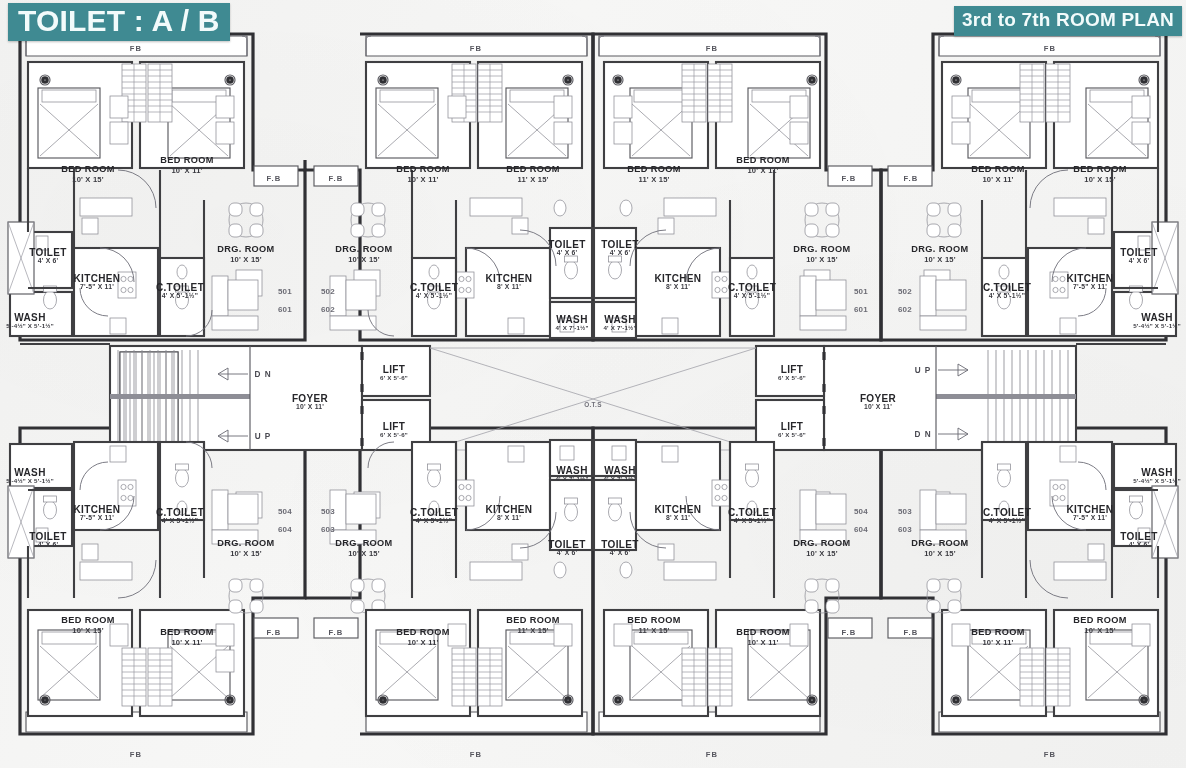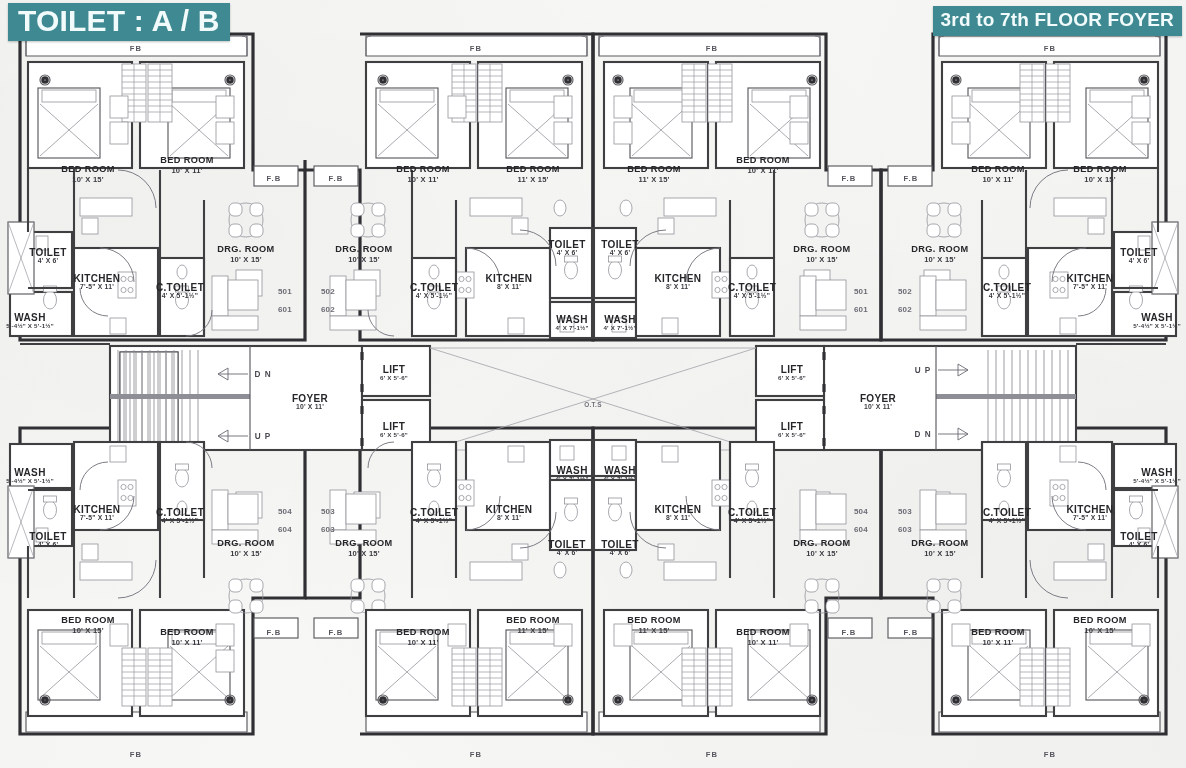--- a/index.html
+++ b/index.html
@@ -63,21 +63,21 @@
           letter-spacing:1px;transform:translate(-50%,-50%);pointer-events:none;}
   .otslbl{position:absolute;font-size:6.4px;font-weight:bold;color:#6f6f78;
           letter-spacing:.3px;transform:translate(-50%,-50%);pointer-events:none;}
 </style>
 </head>
 <body>
 
 <div id="plan">
 
   <div class="badge" id="badge-left">TOILET : A / B</div>
-  <div class="badge" id="badge-right">3rd to 7th FLOOR FOYER</div>
+  <div class="badge" id="badge-right">3rd to 7th ROOM PLAN</div>
 
   <svg id="dwg" viewBox="0 0 1186 768">
 
     <defs>
       <g id="bed">
         <rect x="0" y="0" width="62" height="70" class="w1 fillw"></rect>
         <rect x="4" y="2" width="54" height="12" class="wt fillw"></rect>
         <line x1="2" y1="16" x2="60" y2="68" class="wt"></line>
         <line x1="60" y1="16" x2="2" y2="68" class="wt"></line>
       </g>

